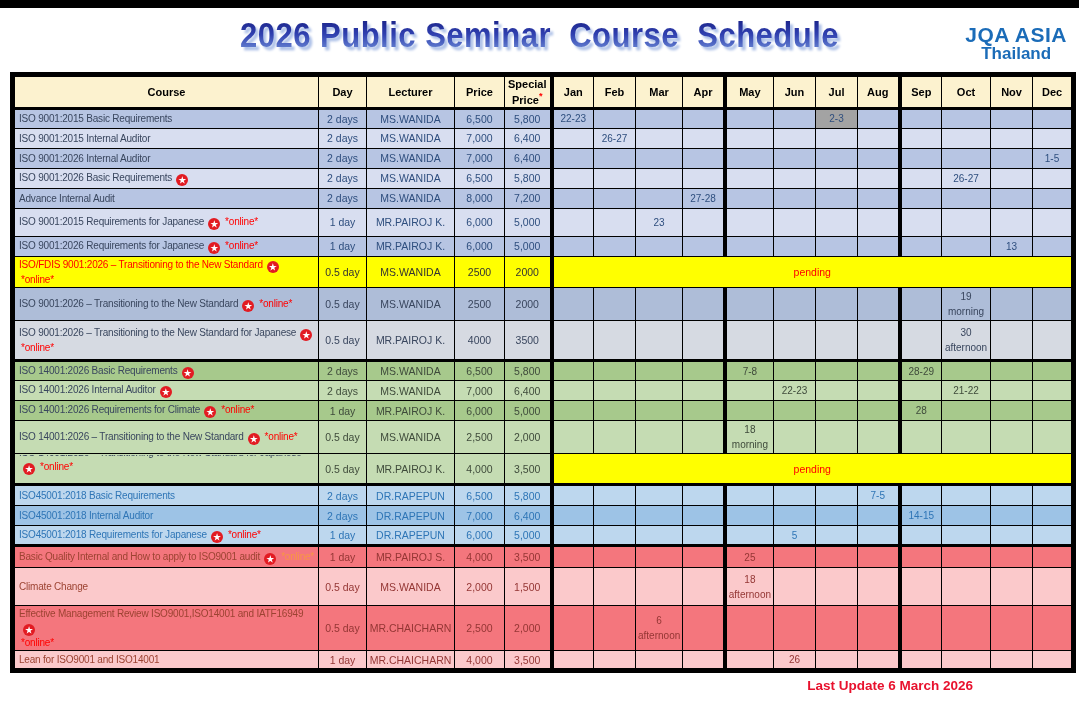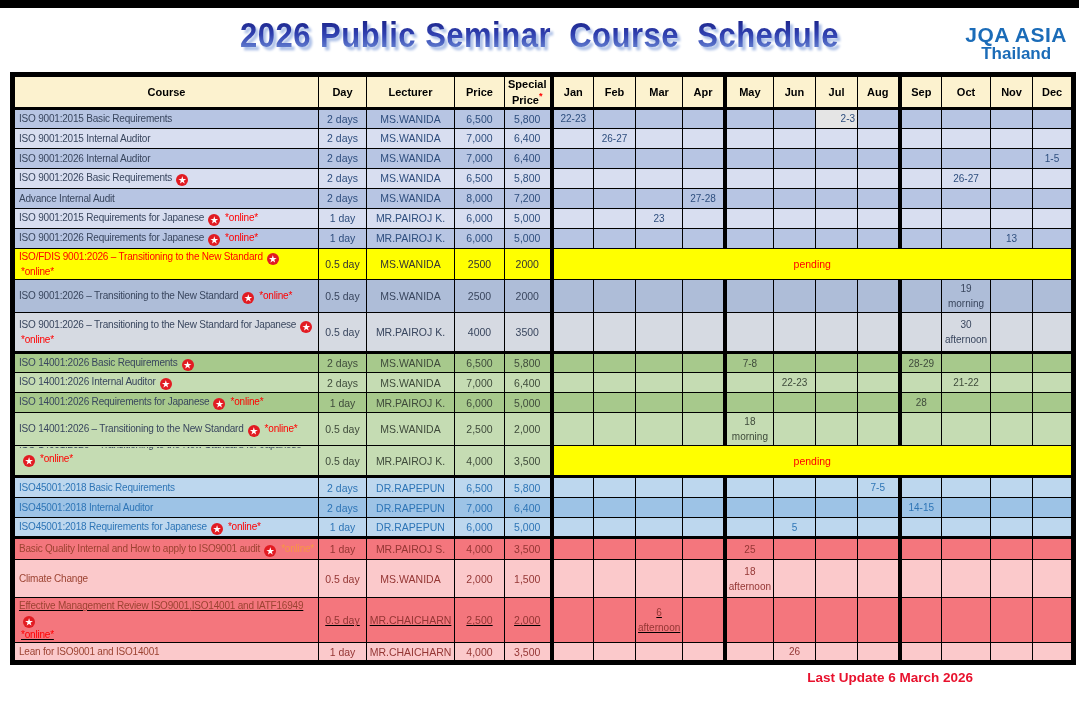--- a/index.html
+++ b/index.html
@@ -109,21 +109,21 @@
         <td class="c" style="background: rgb(183, 197, 227); color: rgb(46, 78, 126);">2 days</td>
         <td class="c" style="background: rgb(183, 197, 227); color: rgb(46, 78, 126);">MS.WANIDA</td>
         <td class="c" style="background: rgb(183, 197, 227); color: rgb(46, 78, 126);">6,500</td>
         <td class="c" style="background: rgb(183, 197, 227); color: rgb(46, 78, 126);">5,800</td>
         <td class="mcol thickL" style="background: rgb(183, 197, 227); color: rgb(46, 78, 126);">22-23</td>
         <td class="mcol" style="background: rgb(183, 197, 227); color: rgb(46, 78, 126);"></td>
         <td class="mcol" style="background: rgb(183, 197, 227); color: rgb(46, 78, 126);"></td>
         <td class="mcol" style="background: rgb(183, 197, 227); color: rgb(46, 78, 126);"></td>
         <td class="mcol thickL" style="background: rgb(183, 197, 227); color: rgb(46, 78, 126);"></td>
         <td class="mcol" style="background: rgb(183, 197, 227); color: rgb(46, 78, 126);"></td>
-        <td class="mcol" style="background: #e5e5e5; color: rgb(46, 78, 126); text-align: right;">2-3</td>
+        <td class="mcol" style="background: #a3a3a3; color: rgb(46, 78, 126);">2-3</td>
         <td class="mcol" style="background: rgb(183, 197, 227); color: rgb(46, 78, 126);"></td>
         <td class="mcol thickL" style="background: rgb(183, 197, 227); color: rgb(46, 78, 126);"></td>
         <td class="mcol" style="background: rgb(183, 197, 227); color: rgb(46, 78, 126);"></td>
         <td class="mcol" style="background: rgb(183, 197, 227); color: rgb(46, 78, 126);"></td>
         <td class="mcol" style="background: rgb(183, 197, 227); color: rgb(46, 78, 126);"></td>
       </tr>
       <tr style="height: 20px;">
         <td class="course-td" style="background: rgb(216, 222, 240); color: rgb(57, 70, 94);"><span>ISO 9001:2015 Internal Auditor</span></td>
         <td class="c" style="background: rgb(216, 222, 240); color: rgb(46, 78, 126);">2 days</td>
         <td class="c" style="background: rgb(216, 222, 240); color: rgb(46, 78, 126);">MS.WANIDA</td>
@@ -192,21 +192,21 @@
         <td class="mcol" style="background: rgb(183, 197, 227); color: rgb(46, 78, 126);">27-28</td>
         <td class="mcol thickL" style="background: rgb(183, 197, 227); color: rgb(46, 78, 126);"></td>
         <td class="mcol" style="background: rgb(183, 197, 227); color: rgb(46, 78, 126);"></td>
         <td class="mcol" style="background: rgb(183, 197, 227); color: rgb(46, 78, 126);"></td>
         <td class="mcol" style="background: rgb(183, 197, 227); color: rgb(46, 78, 126);"></td>
         <td class="mcol thickL" style="background: rgb(183, 197, 227); color: rgb(46, 78, 126);"></td>
         <td class="mcol" style="background: rgb(183, 197, 227); color: rgb(46, 78, 126);"></td>
         <td class="mcol" style="background: rgb(183, 197, 227); color: rgb(46, 78, 126);"></td>
         <td class="mcol" style="background: rgb(183, 197, 227); color: rgb(46, 78, 126);"></td>
       </tr>
-      <tr style="height: 20px;">
+      <tr style="height: 28px;">
         <td class="course-td" style="background: rgb(216, 222, 240); color: rgb(57, 70, 94);"><span>ISO 9001:2015 Requirements for Japanese</span><span class="star">★</span><span class="online" style="color: rgb(255, 0, 0);">*online*</span></td>
         <td class="c" style="background: rgb(216, 222, 240); color: rgb(46, 78, 126);">1 day</td>
         <td class="c" style="background: rgb(216, 222, 240); color: rgb(46, 78, 126);">MR.PAIROJ K.</td>
         <td class="c" style="background: rgb(216, 222, 240); color: rgb(46, 78, 126);">6,000</td>
         <td class="c" style="background: rgb(216, 222, 240); color: rgb(46, 78, 126);">5,000</td>
         <td class="mcol thickL" style="background: rgb(216, 222, 240); color: rgb(46, 78, 126);"></td>
         <td class="mcol" style="background: rgb(216, 222, 240); color: rgb(46, 78, 126);"></td>
         <td class="mcol" style="background: rgb(216, 222, 240); color: rgb(46, 78, 126);">23</td>
         <td class="mcol" style="background: rgb(216, 222, 240); color: rgb(46, 78, 126);"></td>
         <td class="mcol thickL" style="background: rgb(216, 222, 240); color: rgb(46, 78, 126);"></td>
@@ -317,21 +317,21 @@
         <td class="mcol thickL" style="background: rgb(197, 220, 179); color: rgb(62, 74, 58);"></td>
         <td class="mcol" style="background: rgb(197, 220, 179); color: rgb(62, 74, 58);">22-23</td>
         <td class="mcol" style="background: rgb(197, 220, 179); color: rgb(62, 74, 58);"></td>
         <td class="mcol" style="background: rgb(197, 220, 179); color: rgb(62, 74, 58);"></td>
         <td class="mcol thickL" style="background: rgb(197, 220, 179); color: rgb(62, 74, 58);"></td>
         <td class="mcol" style="background: rgb(197, 220, 179); color: rgb(62, 74, 58);">21-22</td>
         <td class="mcol" style="background: rgb(197, 220, 179); color: rgb(62, 74, 58);"></td>
         <td class="mcol" style="background: rgb(197, 220, 179); color: rgb(62, 74, 58);"></td>
       </tr>
       <tr style="height: 20px;">
-        <td class="course-td" style="background: rgb(167, 201, 140); color: rgb(57, 70, 94);"><span>ISO 14001:2026 Requirements for Japanese</span><span class="star">★</span><span class="online" style="color: rgb(255, 0, 0);">*online*</span></td>
+        <td class="course-td" style="background: rgb(167, 201, 140); color: rgb(57, 70, 94);"><span>ISO 14001:2026 Requirements for Climate</span><span class="star">★</span><span class="online" style="color: rgb(255, 0, 0);">*online*</span></td>
         <td class="c" style="background: rgb(167, 201, 140); color: rgb(62, 74, 58);">1 day</td>
         <td class="c" style="background: rgb(167, 201, 140); color: rgb(62, 74, 58);">MR.PAIROJ K.</td>
         <td class="c" style="background: rgb(167, 201, 140); color: rgb(62, 74, 58);">6,000</td>
         <td class="c" style="background: rgb(167, 201, 140); color: rgb(62, 74, 58);">5,000</td>
         <td class="mcol thickL" style="background: rgb(167, 201, 140); color: rgb(62, 74, 58);"></td>
         <td class="mcol" style="background: rgb(167, 201, 140); color: rgb(62, 74, 58);"></td>
         <td class="mcol" style="background: rgb(167, 201, 140); color: rgb(62, 74, 58);"></td>
         <td class="mcol" style="background: rgb(167, 201, 140); color: rgb(62, 74, 58);"></td>
         <td class="mcol thickL" style="background: rgb(167, 201, 140); color: rgb(62, 74, 58);"></td>
         <td class="mcol" style="background: rgb(167, 201, 140); color: rgb(62, 74, 58);"></td>
@@ -463,21 +463,21 @@
         <td class="mcol thickL" style="background: rgb(251, 201, 203); color: rgb(148, 54, 52);">18
 afternoon</td>
         <td class="mcol" style="background: rgb(251, 201, 203); color: rgb(148, 54, 52);"></td>
         <td class="mcol" style="background: rgb(251, 201, 203); color: rgb(148, 54, 52);"></td>
         <td class="mcol" style="background: rgb(251, 201, 203); color: rgb(148, 54, 52);"></td>
         <td class="mcol thickL" style="background: rgb(251, 201, 203); color: rgb(148, 54, 52);"></td>
         <td class="mcol" style="background: rgb(251, 201, 203); color: rgb(148, 54, 52);"></td>
         <td class="mcol" style="background: rgb(251, 201, 203); color: rgb(148, 54, 52);"></td>
         <td class="mcol" style="background: rgb(251, 201, 203); color: rgb(148, 54, 52);"></td>
       </tr>
-      <tr style="height: 40px; text-decoration: underline;">
+      <tr style="height: 40px;">
         <td class="course-td" style="background: rgb(244, 118, 125); color: rgb(156, 67, 50);"><span>Effective Management Review ISO9001,ISO14001 and IATF16949</span><span class="star">★</span><div class="l2"><span class="online" style="color: rgb(255, 0, 0);">*online*</span></div></td>
         <td class="c" style="background: rgb(244, 118, 125); color: rgb(148, 54, 52);">0.5 day</td>
         <td class="c" style="background: rgb(244, 118, 125); color: rgb(148, 54, 52);">MR.CHAICHARN</td>
         <td class="c" style="background: rgb(244, 118, 125); color: rgb(148, 54, 52);">2,500</td>
         <td class="c" style="background: rgb(244, 118, 125); color: rgb(148, 54, 52);">2,000</td>
         <td class="mcol thickL" style="background: rgb(244, 118, 125); color: rgb(148, 54, 52);"></td>
         <td class="mcol" style="background: rgb(244, 118, 125); color: rgb(148, 54, 52);"></td>
         <td class="mcol" style="background: rgb(244, 118, 125); color: rgb(148, 54, 52);">6
 afternoon</td>
         <td class="mcol" style="background: rgb(244, 118, 125); color: rgb(148, 54, 52);"></td>

